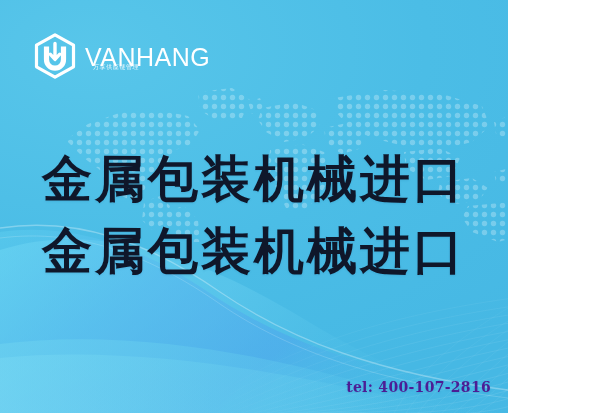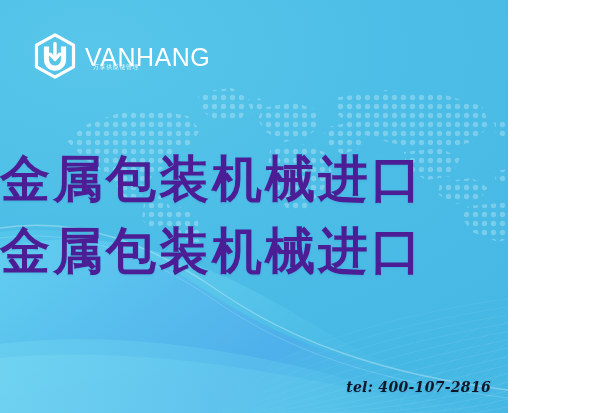--- a/index.html
+++ b/index.html
@@ -76,43 +76,43 @@
     opacity:.92;
     white-space:nowrap;
     font-family:"DejaVu Sans", sans-serif;
   }
 
   
   .headline {
     position:absolute;
     left:0; right:0;
     top:143px;
-    color:#4c1d95;
+    text-align:center;
+    color:#0f172a;
   }
   .headline-line {
     font-size:50px;
     font-weight:bold;
     line-height:72px;
     letter-spacing:3px;
     white-space:nowrap;
     font-family:"DejaVu Sans", sans-serif;
     text-shadow:0 1px 2px rgba(30,110,160,.18);
   }
 
   
   .phone {
     position:absolute;
     right:17px; bottom:18px;
-    color:#0f172a;
+    color:#4c1d95;
     font-size:14px;
     font-weight:bold;
     letter-spacing:.3px;
     font-family:"DejaVu Serif", serif;
     text-shadow:0 1px 2px rgba(30,110,160,.22);
-    font-style:italic;
   }
 </style>
 </head>
 <body>
 
 <div id="banner">
 
   <div class="bg-wash"></div>
 
   <div class="dotmap">

